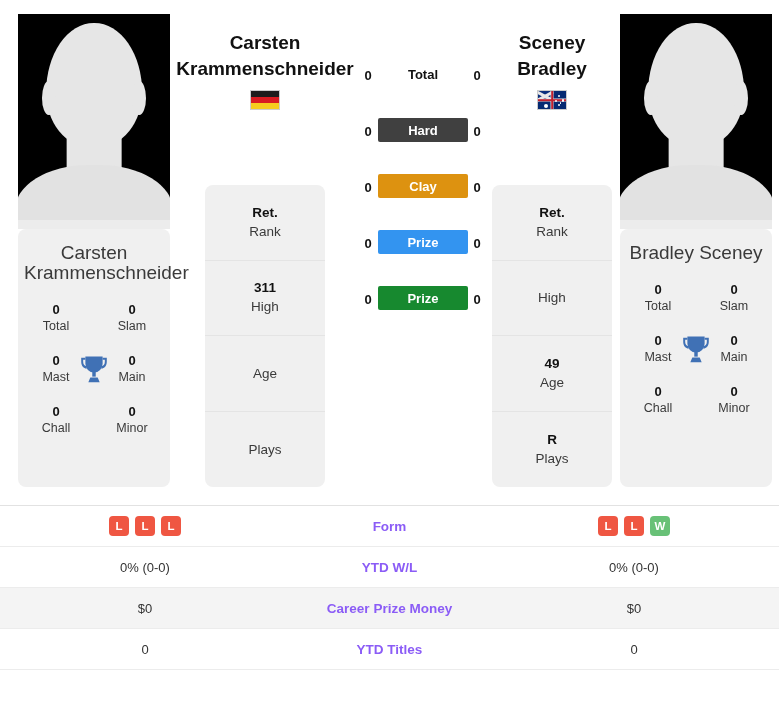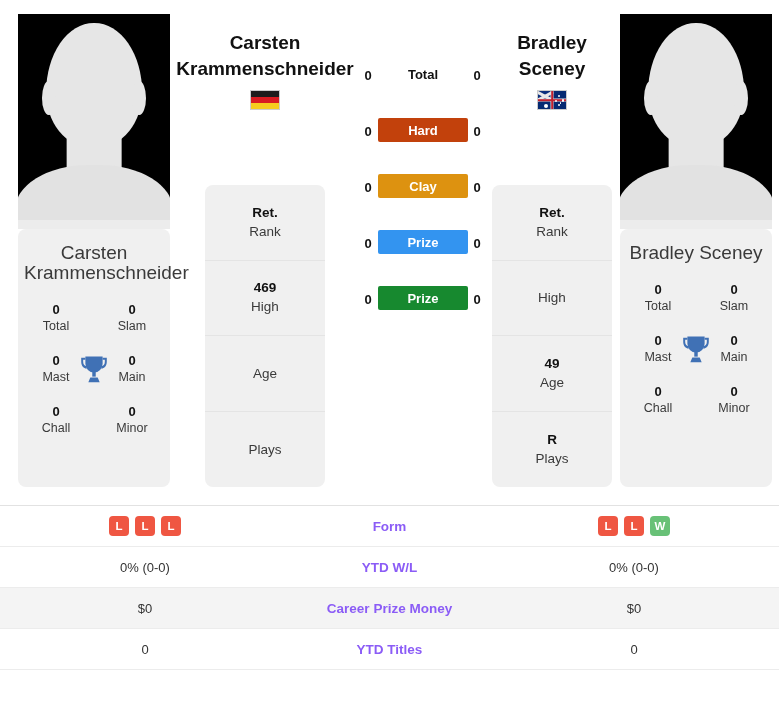--- a/index.html
+++ b/index.html
@@ -182,22 +182,22 @@
       <div class="name-text">Carsten</div>
       <div class="name-text">Krammenschneider</div>
       <span class="flag flag-de">
         <i class="s s1"></i>
           <i class="s s2"></i>
           <i class="s s3"></i>
       </span>
     </div>
 
     <div class="name-block right">
+      <div class="name-text">Sceney</div>
       <div class="name-text">Bradley</div>
-      <div class="name-text">Sceney</div>
       <span class="flag flag-au">
         <i class="canton"></i>
         <i class="cross-v"></i>
           <i class="cross-h"></i>
         <i class="cross-v2"></i>
           <i class="cross-h2"></i>
         <i class="star big"></i>
         <i class="star s1"></i>
           <i class="star s2"></i>
           <i class="star s3"></i>
@@ -209,21 +209,21 @@
     <div class="surfaces">
 
       <div class="surf-row">
         <span class="num l">0</span>
         <span class="bar plain">Total</span>
         <span class="num r">0</span>
       </div>
 
       <div class="surf-row">
         <span class="num l">0</span>
-        <span class="bar" style="background:#c2410c">Hard</span>
+        <span class="bar" style="background:#404040">Hard</span>
         <span class="num r">0</span>
       </div>
 
       <div class="surf-row">
         <span class="num l">0</span>
         <span class="bar" style="background:#dd9210">Clay</span>
         <span class="num r">0</span>
       </div>
 
       <div class="surf-row">
@@ -278,21 +278,21 @@
         </div>
       </div>
     </div>
 
     <div class="card card-mid left">
       <div class="mid-row">
         <div class="v">Ret.</div>
         <div class="k">Rank</div>
       </div>
       <div class="mid-row">
-        <div class="v">469</div>
+        <div class="v">311</div>
         <div class="k">High</div>
       </div>
       <div class="mid-row">
         <div class="v"></div>
         <div class="k">Age</div>
       </div>
       <div class="mid-row">
         <div class="v"></div>
         <div class="k">Plays</div>
       </div>

